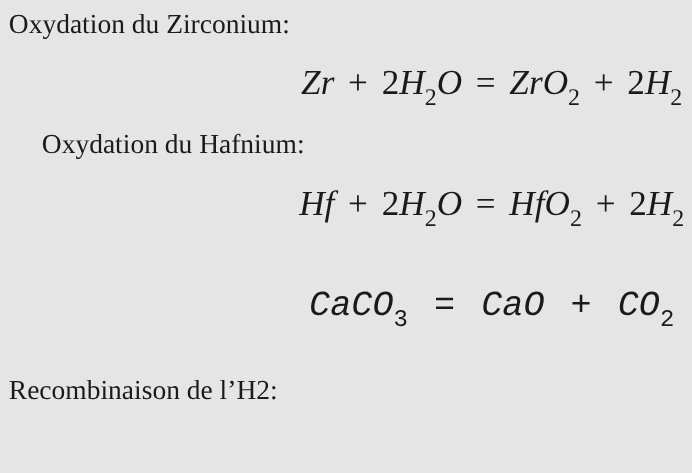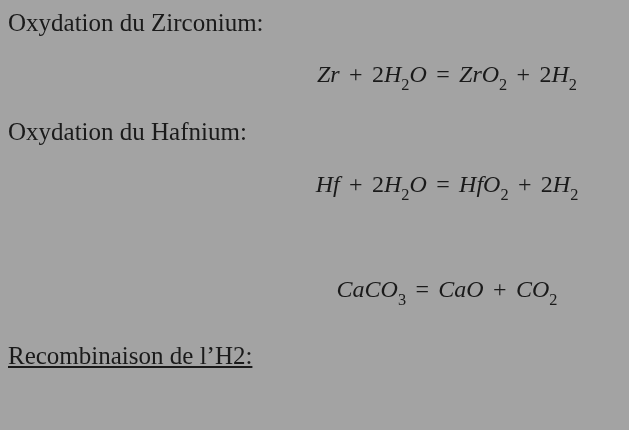--- a/index.html
+++ b/index.html
@@ -11,55 +11,55 @@
     width: 629px;
     height: 430px;
     position: relative;
     overflow: hidden;
     font-family: "Liberation Serif", "DejaVu Serif", serif;
     color: #1a1a1a;
   }
   .page {
     position: absolute;
     inset: 0;
-    background: #a3a3a3;
+    background: #e5e5e5;
   }
   .heading {
     position: absolute;
     left: 8px;
     font-size: 25px;
     line-height: 29px;
     white-space: nowrap;
     font-style: normal;
   }
   .equation {
     position: absolute;
     left: 447px;
     transform: translateX(-50%);
-    font-size: 24px;
+    font-size: 32px;
     line-height: 30px;
     white-space: nowrap;
     font-style: normal;
   }
   .equation .v { font-style: italic; }           
   .equation .op { font-style: normal; margin: 0 0.14em; } 
   .equation sub {
     font-style: normal;
     font-size: 0.68em;
     line-height: 0;
     position: relative;
     top: 0.12em;
   }
   .h1 { top: 8px; }
   .e1 { top: 59px; }
-  .h2 { top: 117px; }
+  .h2 { top: 117px; margin-left: 30px; }
   .e2 { top: 169px; }
   .h3 { top: 229px; }
-  .e3 { top: 274px; }
-  .h4 { top: 341px; text-decoration: underline; }
+  .e3 { top: 263px; font-family: Liberation Mono, monospace; }
+  .h4 { top: 341px; }
   .e4 { top: 370px; }
 </style>
 </head>
 <body>
 
 <div class="page">
 
   <div class="heading h1">Oxydation du Zirconium:</div>
   <div class="equation e1"><span class="v">Z</span><span class="v">r</span> <span class="op">+</span> 2<span class="v">H</span><sub>2</sub><span class="v">O</span> <span class="op">=</span> <span class="v">Z</span><span class="v">r</span><span class="v">O</span><sub>2</sub> <span class="op">+</span> 2<span class="v">H</span><sub>2</sub></div>
 

